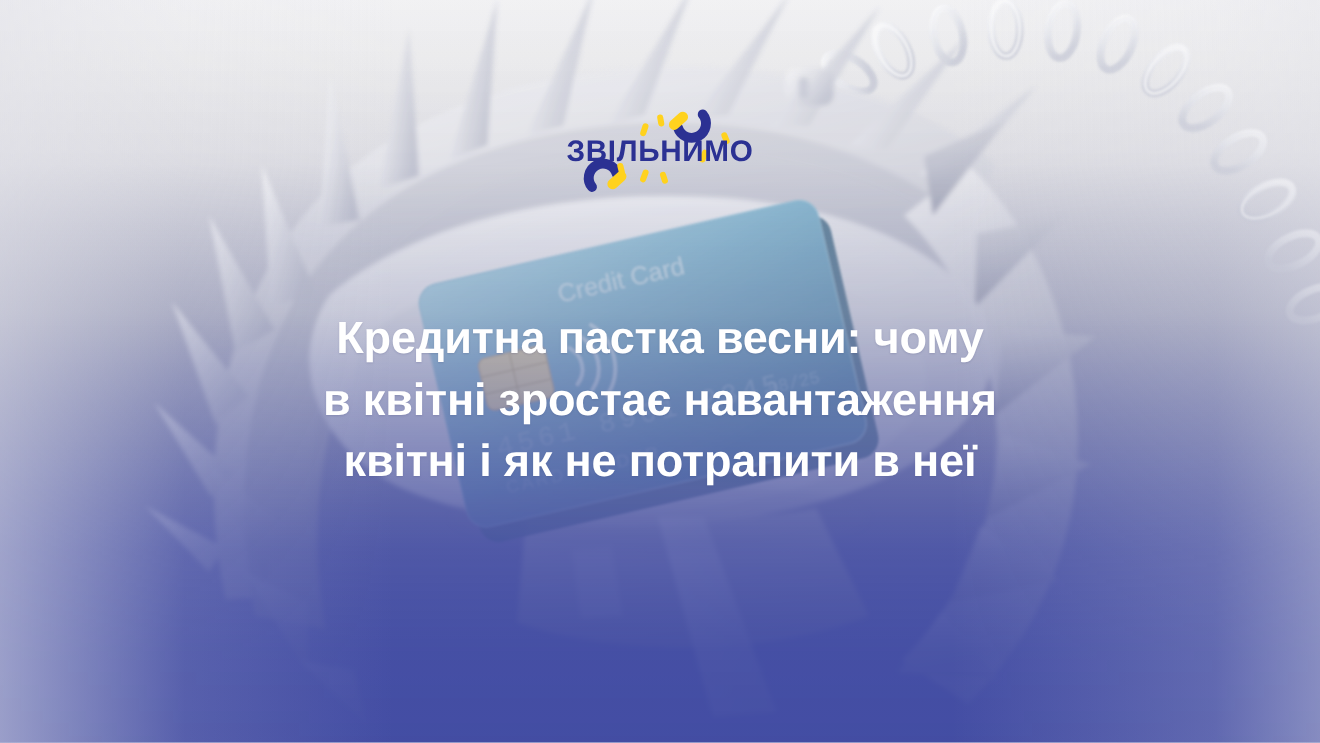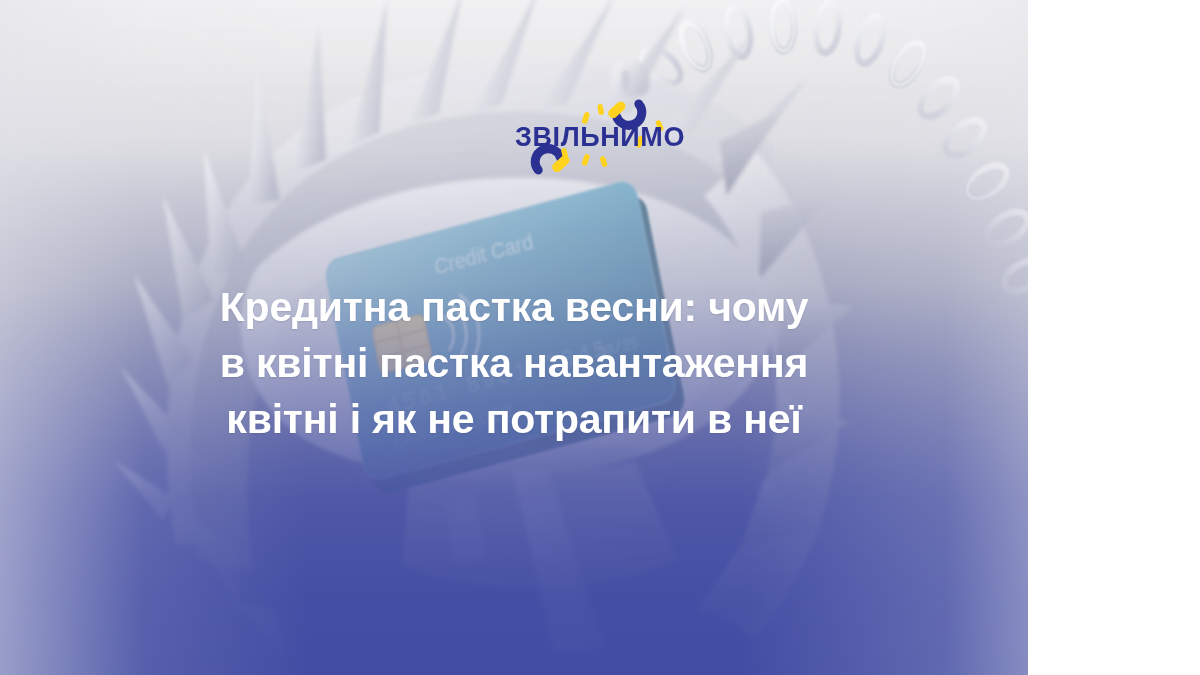--- a/index.html
+++ b/index.html
@@ -5,21 +5,21 @@
 <style>
   html, body {
     margin: 0;
     padding: 0;
     background: #ffffff;
   }
   * { box-sizing: border-box; }
 
   .stage {
     position: relative;
-    width: 1028px;
+    width: 1200px;
     height: 675px;
     overflow: hidden;
     font-family: "Liberation Sans", "DejaVu Sans", sans-serif;
     background: #e9e9ec;
   }
 
   
   .bg-gradient {
     position: absolute;
     inset: 0;
@@ -305,17 +305,17 @@
       <g fill="#FFD21E">
         <rect x="78" y="62" width="5.5" height="12" rx="2.7" transform="rotate(20 81 68)"></rect>
         <rect x="96" y="64" width="5.5" height="11" rx="2.7" transform="rotate(-18 99 70)"></rect>
         <rect x="57" y="56" width="5.5" height="11" rx="2.7" transform="rotate(-14 60 62)"></rect>
       </g>
     </svg>
   </div>
 
   <h1 class="headline">
     <span class="ln">Кредитна пастка весни: чому</span>
-    <span class="ln">в квітні пастка навантаження</span>
+    <span class="ln">в квітні зростає навантаження</span>
     <span class="ln">квітні і як не потрапити в неї</span>
   </h1>
 
 </div>
 
 </body></html>

